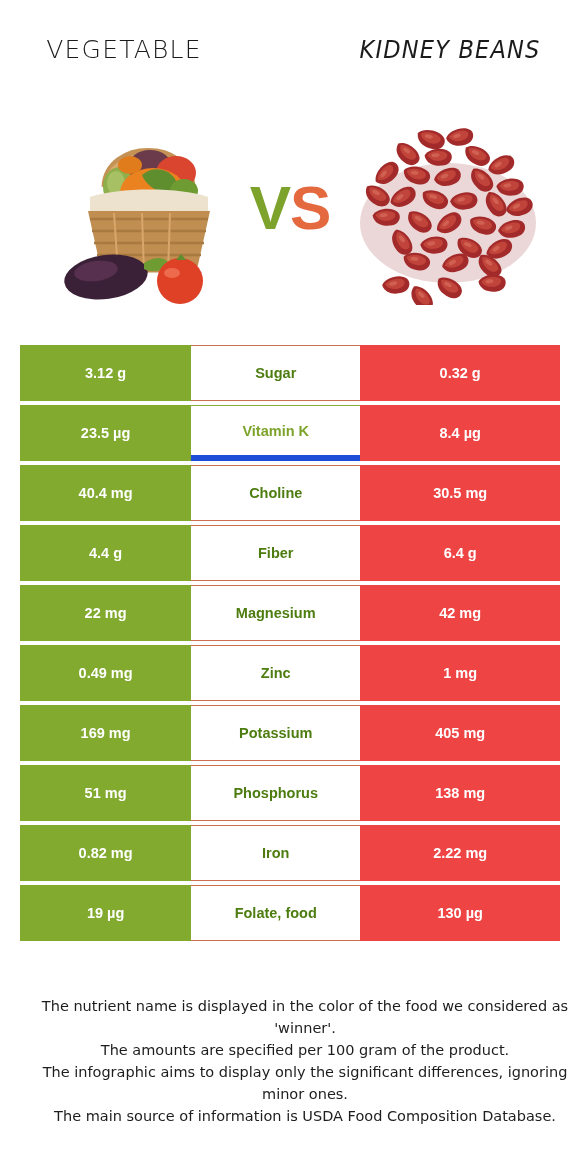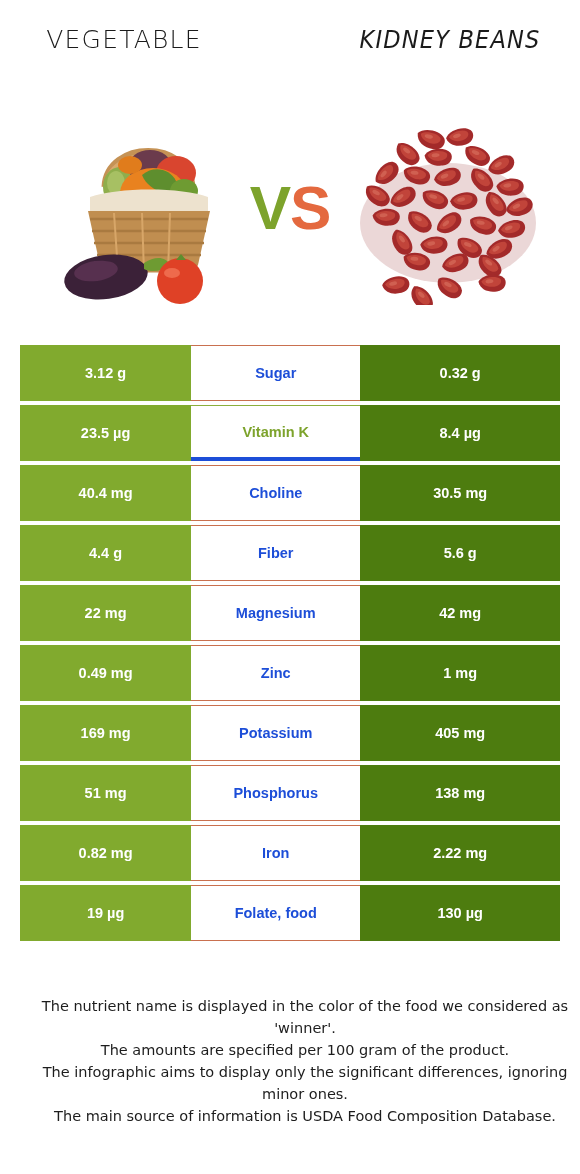--- a/index.html
+++ b/index.html
@@ -15,21 +15,21 @@
     position: relative;
   }
 
   
   .header-row {
     position: relative;
     height: 105px;
   }
   .food-title {
     position: absolute;
-    top: 25px;
+    top: 35px;
     font-weight: 300;
     font-size: 25px;
     letter-spacing: 1.2px;
     color: #1b1b1b;
     text-align: center;
     line-height: 1.18;
     text-transform: uppercase;
     font-family: "DejaVu Sans", sans-serif;
     font-stretch: condensed;
   }
@@ -97,30 +97,30 @@
     color: #ffffff;
   }
   .cell.mid {
     width: 178px;
     background: #ffffff;
     font-weight: 700;
     font-size: 14.5px;
   }
   .cell.right {
     width: 210px;
-    background: #4d7c0f;
+    background: #ef4444;
     color: #ffffff;
   }
   .cell.mid.win-green {
     color: #7DA32C;
     border-top: 1px solid #8CAF3C;
-    border-bottom: 4px solid #1d4ed8;
+    border-bottom: 6px solid #1d4ed8;
   }
   .cell.mid.win-orange {
-    color: #1d4ed8;
+    color: #4d7c0f;
     border-top: 1px solid #C9704F;
     border-bottom: 1px solid #C9704F;
   }
 
   
   .footer {
     position: absolute;
     left: 29px;
     top: 995px;
     width: 552px;
@@ -254,21 +254,21 @@
       <div class="cell right">8.4 µg</div>
     </div>
     <div class="row">
       <div class="cell left">40.4 mg</div>
       <div class="cell mid win-orange">Choline</div>
       <div class="cell right">30.5 mg</div>
     </div>
     <div class="row">
       <div class="cell left">4.4 g</div>
       <div class="cell mid win-orange">Fiber</div>
-      <div class="cell right">5.6 g</div>
+      <div class="cell right">6.4 g</div>
     </div>
     <div class="row">
       <div class="cell left">22 mg</div>
       <div class="cell mid win-orange">Magnesium</div>
       <div class="cell right">42 mg</div>
     </div>
     <div class="row">
       <div class="cell left">0.49 mg</div>
       <div class="cell mid win-orange">Zinc</div>
       <div class="cell right">1 mg</div>

